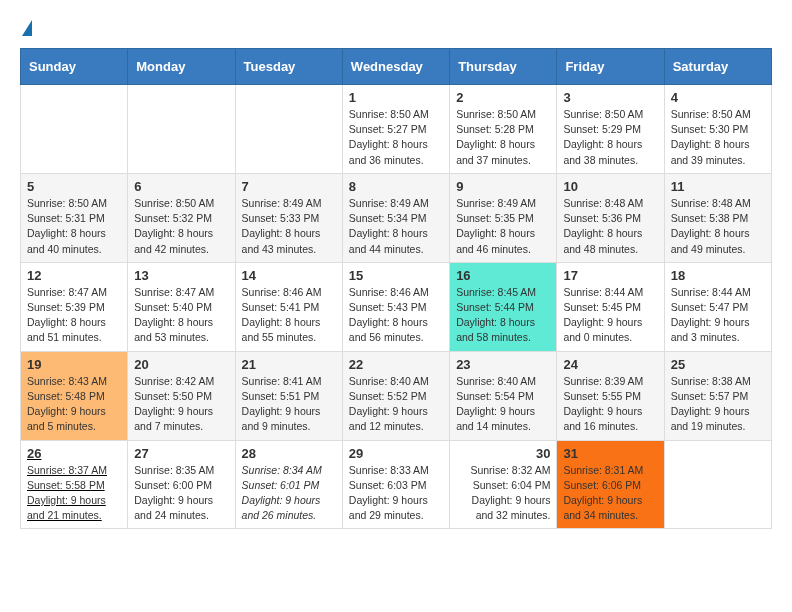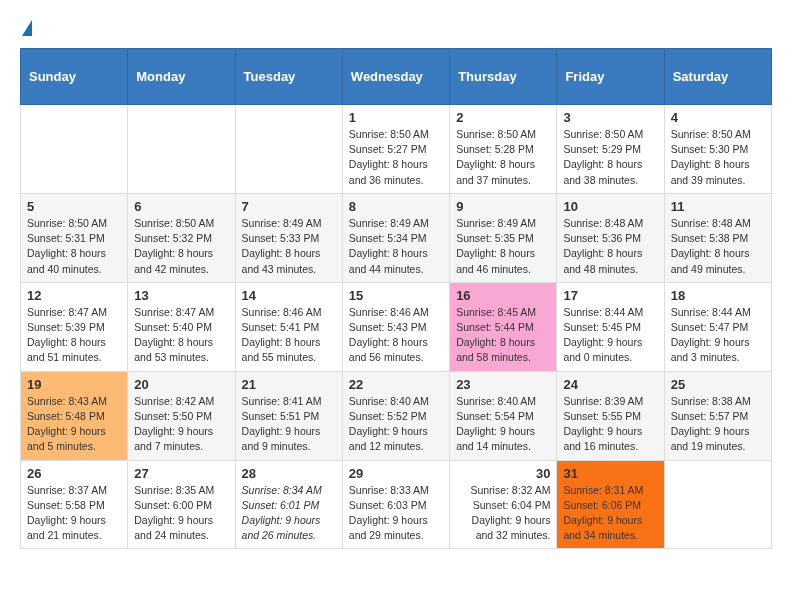--- a/index.html
+++ b/index.html
@@ -68,21 +68,21 @@
       width: 100%;
       border-collapse: collapse;
       border: 1px solid #ccc;
     }
     .calendar-table th {
       background: #3a7abf;
       color: #fff;
       font-size: 13px;
       font-weight: bold;
       text-align: left;
-      padding: 20px 8px;
+      padding: 10px 8px;
       border: 1px solid #2e6aa0;
     }
     .calendar-table td {
       vertical-align: top;
       border: 1px solid #ddd;
       padding: 5px 6px;
       width: calc(100% / 7);
       min-height: 80px;
       background: #fff;
     }
@@ -229,21 +229,21 @@
             <div class="day-info" style="white-space: pre-line;">Sunrise: 8:46 AM
 Sunset: 5:41 PM
 Daylight: 8 hours and 55 minutes.</div>
           </td>
           <td style="background: rgb(255, 255, 255);">
             <div class="day-num">15</div>
             <div class="day-info" style="white-space: pre-line;">Sunrise: 8:46 AM
 Sunset: 5:43 PM
 Daylight: 8 hours and 56 minutes.</div>
           </td>
-          <td style="background: #f9a8d4;">
+          <td style="background: #5eead4;">
             <div class="day-num">16</div>
             <div class="day-info" style="white-space: pre-line;">Sunrise: 8:45 AM
 Sunset: 5:44 PM
 Daylight: 8 hours and 58 minutes.</div>
           </td>
           <td style="background: rgb(255, 255, 255);">
             <div class="day-num">17</div>
             <div class="day-info" style="white-space: pre-line;">Sunrise: 8:44 AM
 Sunset: 5:45 PM
 Daylight: 9 hours and 0 minutes.</div>
@@ -293,21 +293,21 @@
 Daylight: 9 hours and 16 minutes.</div>
           </td>
           <td style="background: rgb(245, 245, 245);">
             <div class="day-num">25</div>
             <div class="day-info" style="white-space: pre-line;">Sunrise: 8:38 AM
 Sunset: 5:57 PM
 Daylight: 9 hours and 19 minutes.</div>
           </td>
         </tr>
         <tr>
-          <td style="background: rgb(255, 255, 255);">
+          <td style="background: rgb(255, 255, 255); text-decoration: underline;">
             <div class="day-num">26</div>
             <div class="day-info" style="white-space: pre-line;">Sunrise: 8:37 AM
 Sunset: 5:58 PM
 Daylight: 9 hours and 21 minutes.</div>
           </td>
           <td style="background: rgb(255, 255, 255);">
             <div class="day-num">27</div>
             <div class="day-info" style="white-space: pre-line;">Sunrise: 8:35 AM
 Sunset: 6:00 PM
 Daylight: 9 hours and 24 minutes.</div>

